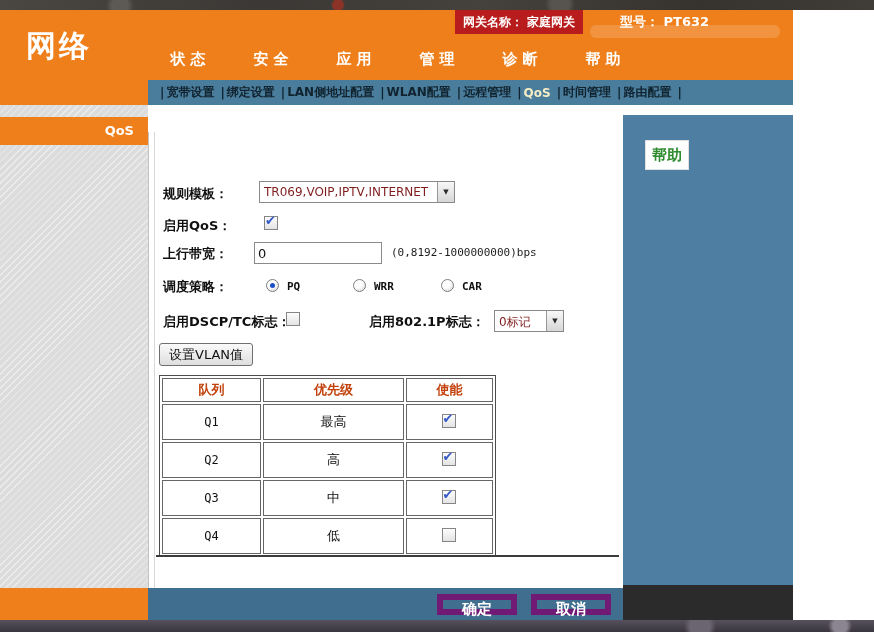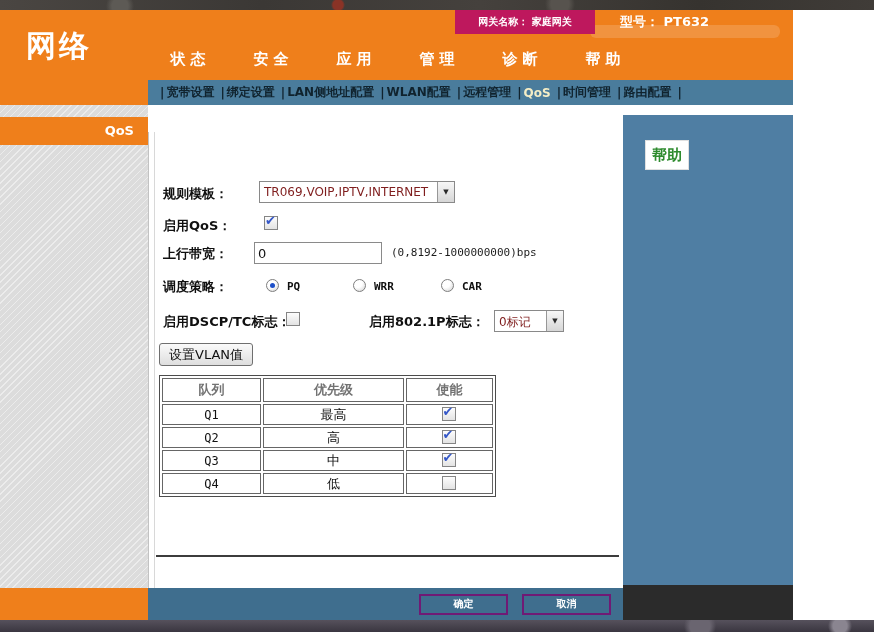--- a/index.html
+++ b/index.html
@@ -17,22 +17,22 @@
   .taskbar {position:absolute;left:0;top:620px;width:874px;height:12px;
     background:
       radial-gradient(circle at 700px 6px,#6a6570 0 10px,rgba(0,0,0,0) 16px),
       radial-gradient(circle at 840px 6px,#8a8590 0 7px,rgba(0,0,0,0) 12px),
       linear-gradient(#56515c,#3a3640)}
 
   
   .header {position:absolute;left:0;top:10px;width:793px;height:95px;background:#EF7F1B}
   .section-title {position:absolute;left:26px;top:16px;font-size:30px;font-weight:bold;
     color:#fff;letter-spacing:3px}
-  .device-bar {position:absolute;left:455px;top:0;width:140px;height:24px;background:#be185d;
-    color:#fff;font-size:10px;font-weight:bold;display:flex;align-items:center;justify-content:center;
+  .device-bar {position:absolute;left:455px;top:0;width:128px;height:24px;background:#b91c1c;
+    color:#fff;font-size:12px;font-weight:bold;display:flex;align-items:center;justify-content:center;
     white-space:nowrap}
   .model-label {position:absolute;left:620px;top:0;height:24px;line-height:24px;
     color:#fff;font-size:13px;font-weight:bold}
   .header-sheen {position:absolute;left:590px;top:15px;width:190px;height:13px;
     background:rgba(255,255,255,.16);border-radius:6px}
   .tabs {position:absolute;left:150px;top:28px;height:42px;display:flex}
   .tab {width:76px;margin-right:7px;text-align:center;line-height:42px;font-size:15px;
     font-weight:bold;color:#fff;cursor:pointer;white-space:nowrap}
   .tab.active {background:#4A7C9C}
   .subnav {position:absolute;left:148px;top:70px;width:645px;height:25px;background:#4A7C9C;
@@ -93,40 +93,40 @@
 
   .btn3d {position:absolute;border:1px solid #6f6f6f;border-radius:3px;
     background:linear-gradient(#fafafa,#dedede);font-size:13px;color:#111;font-family:inherit;
     cursor:pointer;padding:0 9px;height:23px;white-space:nowrap}
   #btn-vlan {left:10px;top:211px}
   #btn-classify {left:11px;top:392px}
 
   .qtable {position:absolute;left:10px;top:243px;border-collapse:separate;border-spacing:2px;
     background:#fff;border:1px solid #4c4c4c}
   .qtable th {border:1px solid #666;font-size:13px;font-weight:bold;height:24px;
-    padding:0;color:#737373}
-  .qtable td {border:1px solid #666;height:21px;text-align:center;font-size:13px;padding:0;color:#111}
+    padding:0;color:#c2410c}
+  .qtable td {border:1px solid #666;height:21px;text-align:center;font-size:13px;padding:8px;color:#111}
   .qtable .c1 {width:99px} .qtable .c2 {width:141px} .qtable .c3 {width:87px}
   .qtable td.mono {font-family:"DejaVu Sans Mono","Liberation Mono",monospace;font-size:12px}
   .cbwrap {position:relative;display:inline-block;width:16px;height:16px;vertical-align:middle}
   .cbwrap .checkbox {left:0;top:0}
 
   .divider {position:absolute;left:7px;top:423px;width:463px;height:2px;background:#3c3c3c}
 
   
   .right-panel {position:absolute;left:623px;top:115px;width:170px;height:470px;background:#4F7EA3}
   .help-btn {position:absolute;left:22px;top:25px;width:44px;height:30px;background:#fff;
     border:1px solid #e0e0e0;color:#2E8B2E;font-size:15px;font-weight:bold;font-family:inherit;cursor:pointer}
 
   
   .footer-left {position:absolute;left:0;top:588px;width:148px;height:32px;background:#EF7F1B}
   .footer {position:absolute;left:148px;top:588px;width:475px;height:32px;background:#3F6E8E;
     display:flex;align-items:center;justify-content:flex-end;gap:14px;padding-right:12px}
-  .footer-btn {width:89px;height:21px;background:transparent;border:2px solid #701a75;color:#fff;
-    font-size:10px;font-weight:bold;font-family:inherit;cursor:pointer}
+  .footer-btn {width:80px;height:21px;background:transparent;border:6px solid #701a75;color:#fff;
+    font-size:15px;font-weight:bold;font-family:inherit;cursor:pointer}
   .footer-dark {position:absolute;left:623px;top:585px;width:170px;height:35px;background:#2B2B2B}
 </style>
 </head>
 <body>
 
 <div class="top-strip"></div>
 
 <div class="header">
   <div class="header-sheen"></div>
   <div class="section-title">网络</div>

